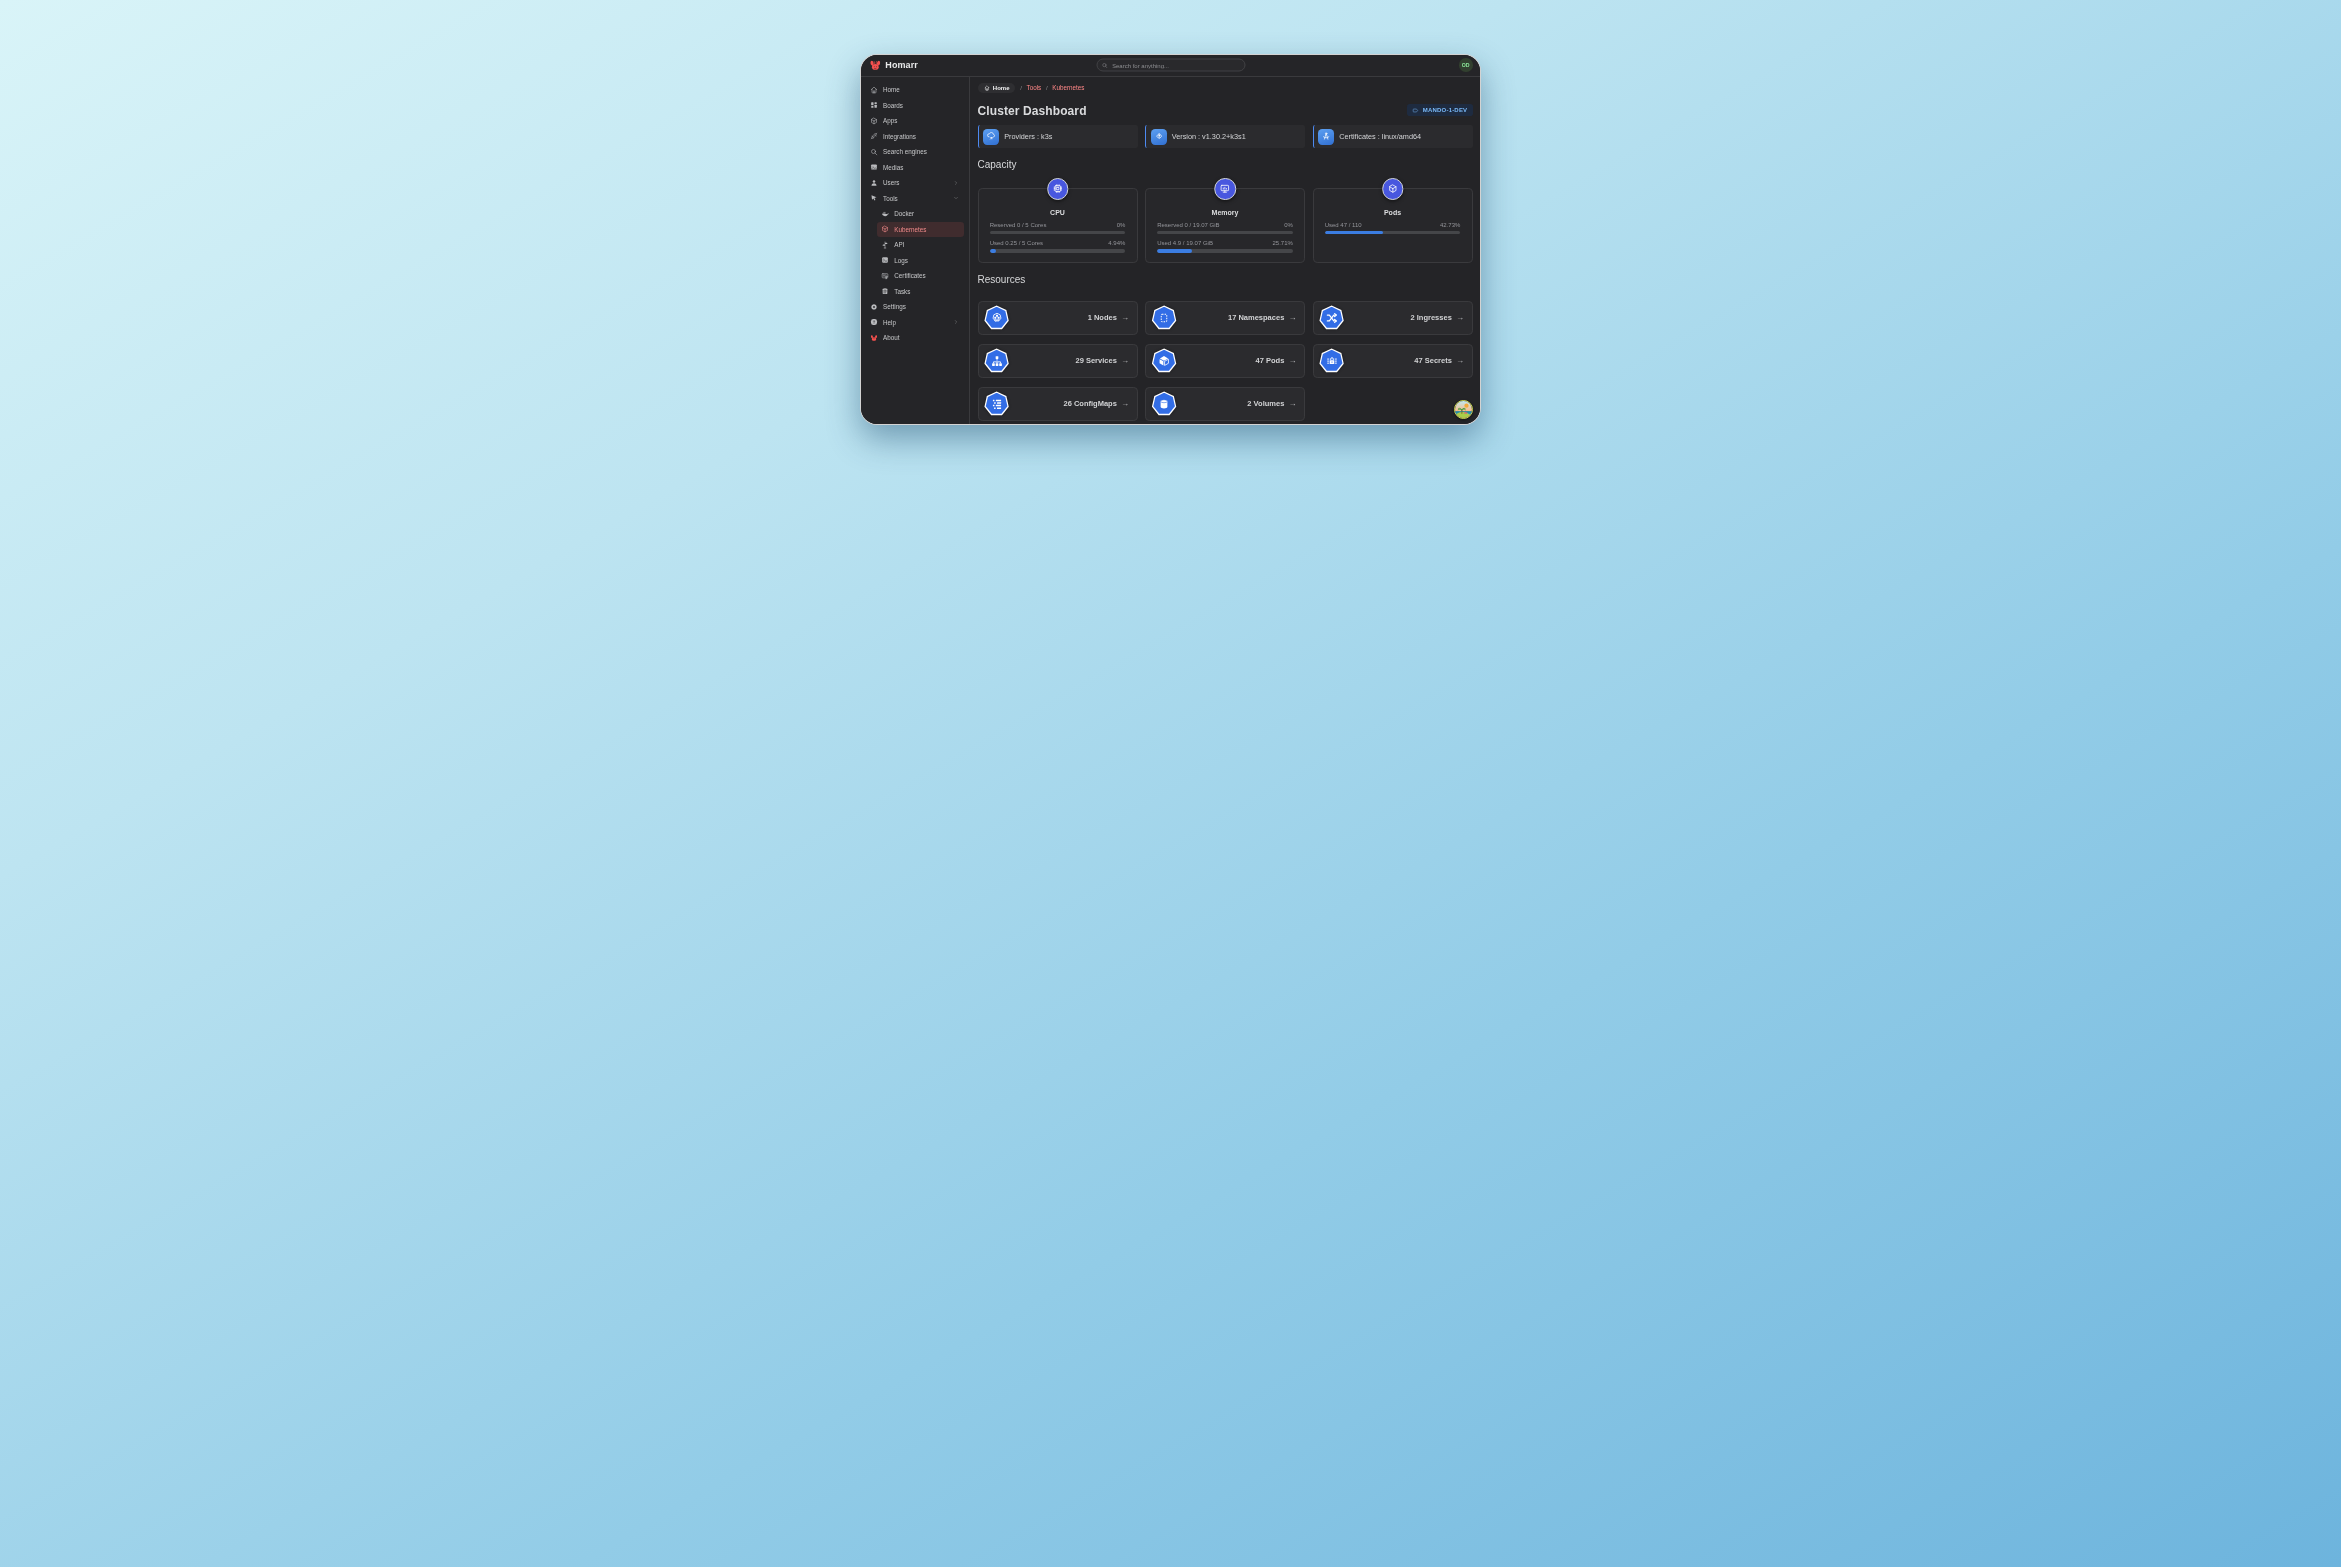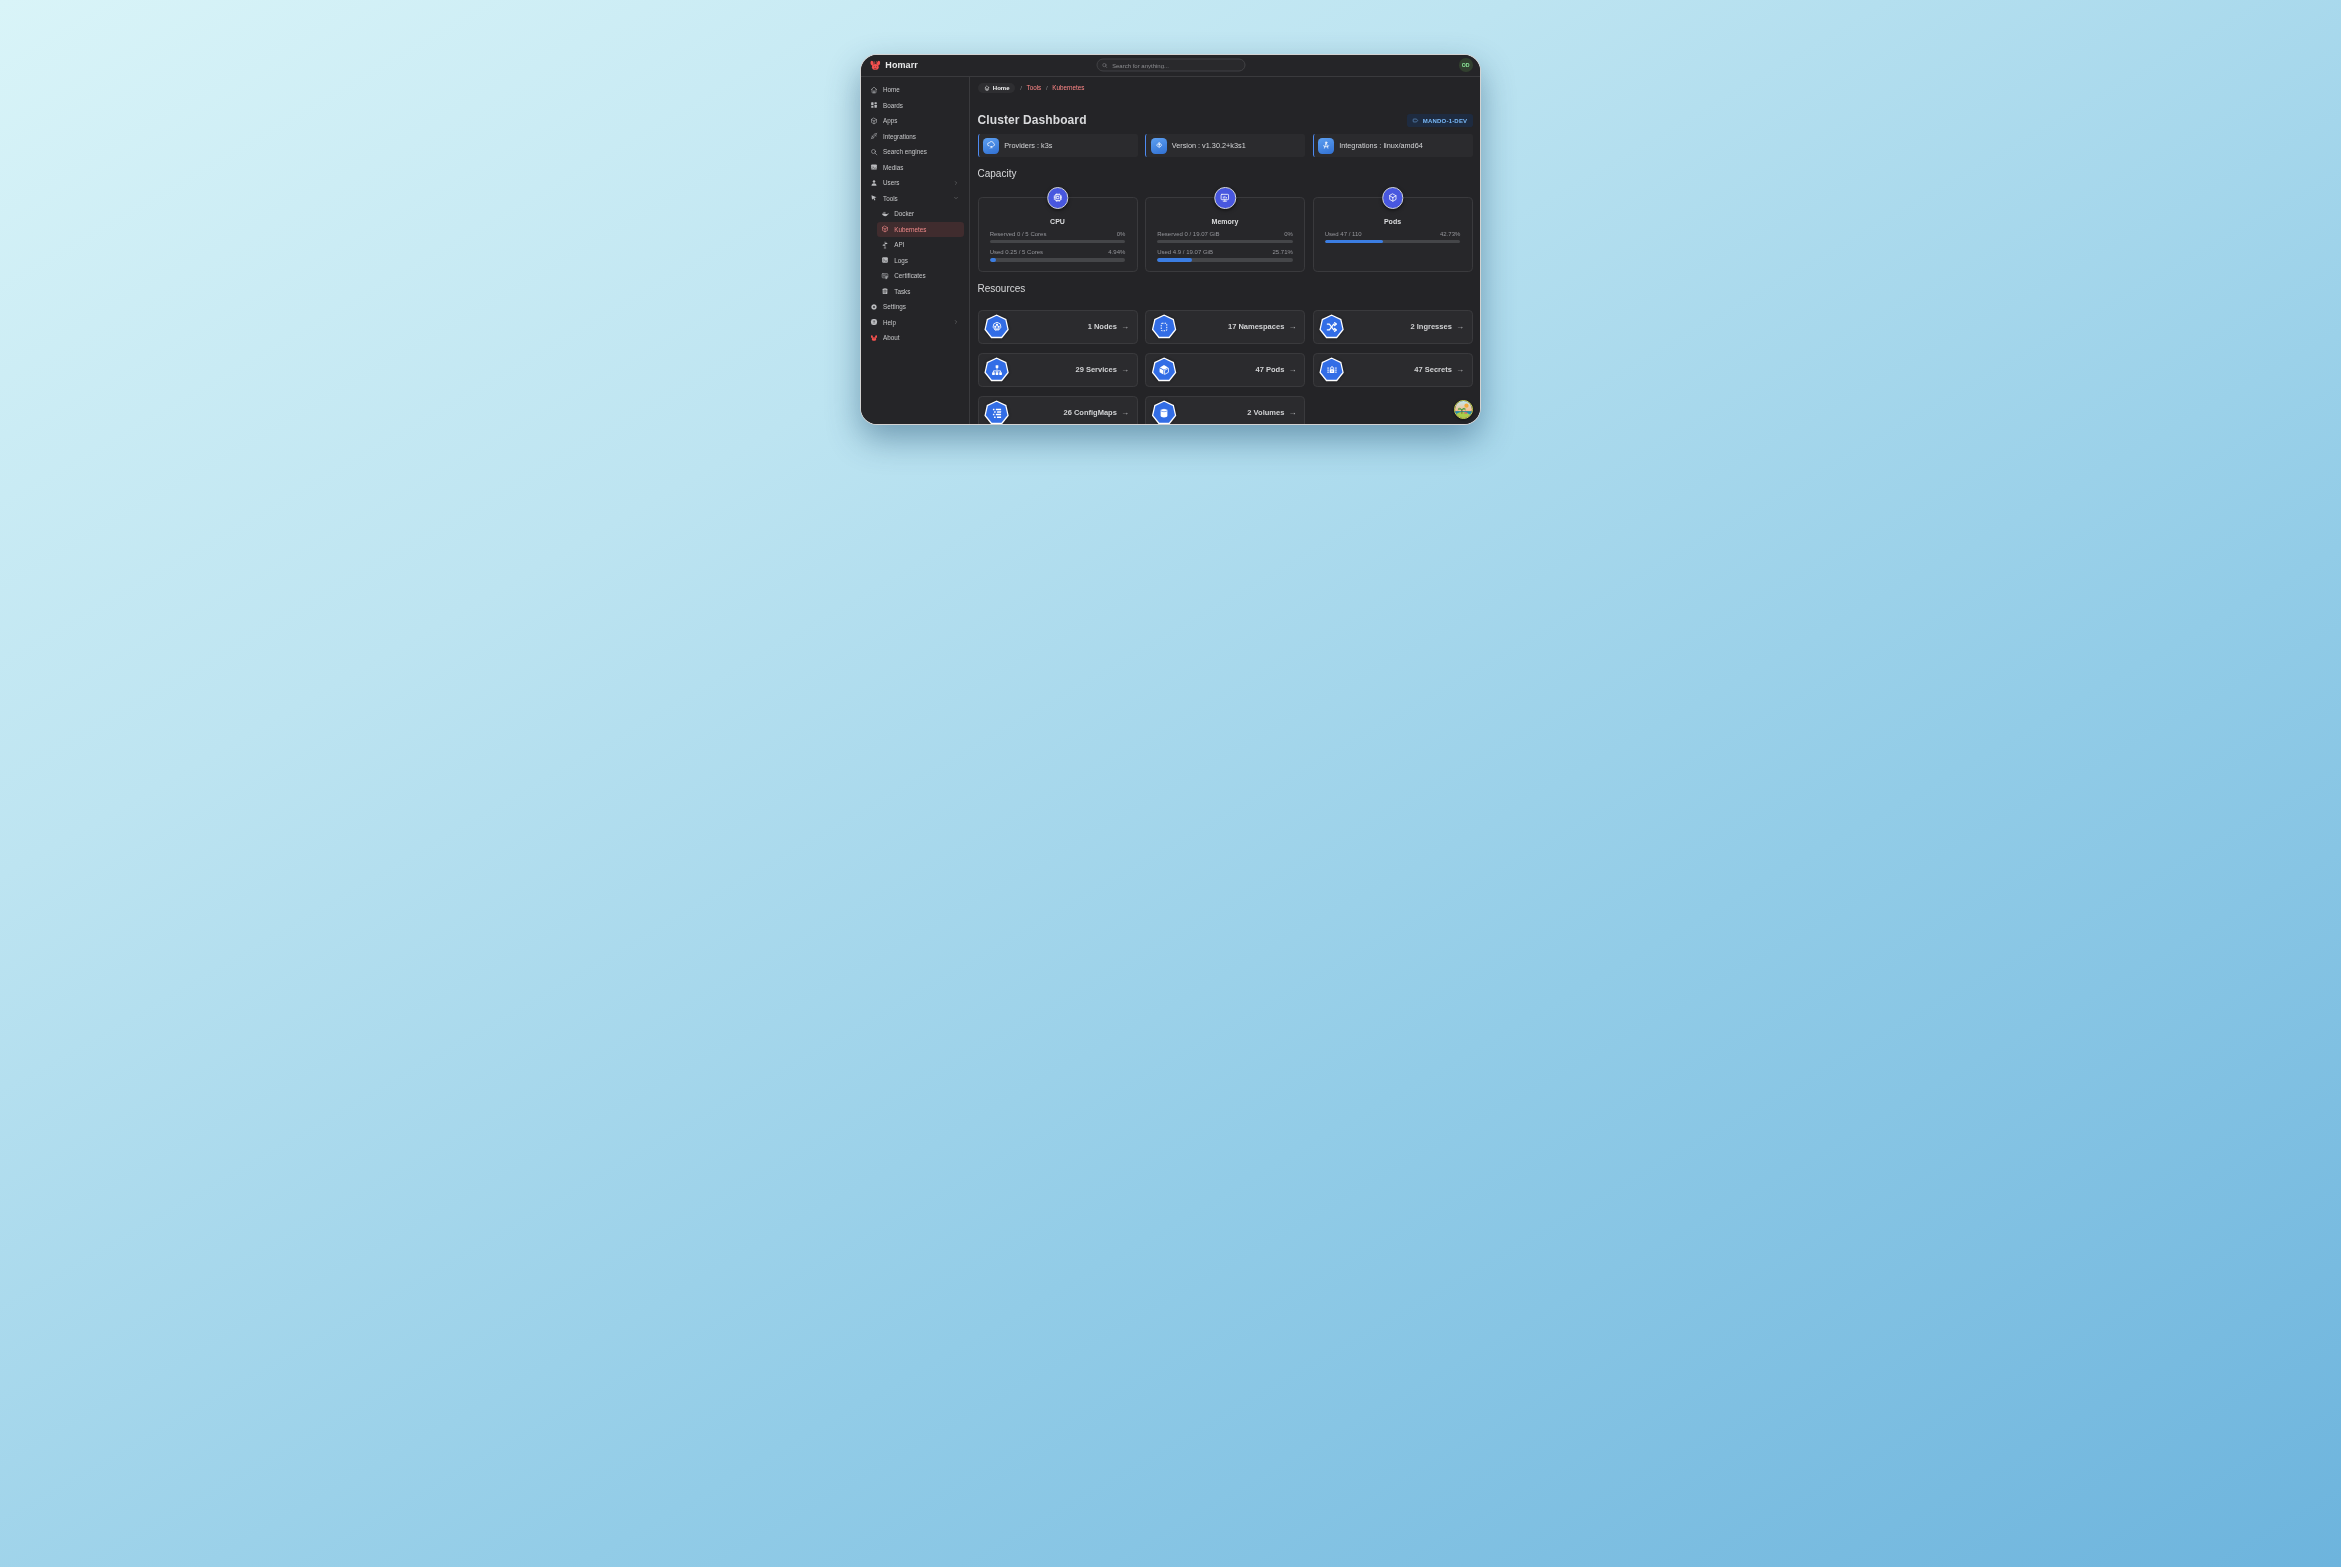--- a/index.html
+++ b/index.html
@@ -50,21 +50,21 @@
   .icn{fill:none;stroke:currentColor;stroke-width:1.7;stroke-linecap:round;stroke-linejoin:round}
   .icf{fill:currentColor;stroke:none}
   
   .main{flex:1;padding:6.6px 7.5px 0;position:relative;background:var(--bg-main);overflow:hidden}
   .crumbs{display:flex;align-items:center;gap:4.7px;font-size:6px}
   .crumb-pill{display:inline-flex;align-items:center;gap:3.3px;background:#2e2e31;border-radius:7px;
     padding:1.9px 6px;color:#f1f1f2;font-weight:700;cursor:pointer}
   .crumb-pill svg{width:6px;height:6px;color:#fff}
   .crumb-sep{color:#88898c}
   .crumb-link{color:var(--salmon);cursor:pointer;font-size:6.3px}
-  .titlerow{display:flex;align-items:flex-end;margin-top:20px}
+  .titlerow{display:flex;align-items:flex-start;margin-top:11px}
   .ptitle{font-size:12px;font-weight:700;color:#dadbdd;letter-spacing:0.1px}
   .badge{margin-left:auto;display:inline-flex;align-items:center;gap:3.3px;background:#1e2b40;
     border-radius:2.8px;padding:2.8px 5.2px;color:#79b9f8;font-size:6px;font-weight:700;letter-spacing:0.2px}
   .badge svg{width:7px;height:7px}
   .grid3{display:grid;grid-template-columns:repeat(3,1fr);gap:7.5px}
   .inforow{margin-top:7.5px}
   .icard{height:22.5px;background:var(--bg-card);border-radius:2.3px;border-left:1.9px solid var(--accent-blue);
     display:flex;align-items:center;gap:5px;padding:0 4.7px}
   .isq{width:16px;height:16px;border-radius:4.2px;background:linear-gradient(160deg,#5da0f2,#3170d2);
     display:flex;align-items:center;justify-content:center;flex:0 0 16px}
@@ -333,21 +333,21 @@
           <span class="ilabel">Version : v1.30.2+k3s1</span>
         </div>
         <div class="icard">
           <span class="isq">
             <svg class="icn" viewBox="0 0 24 24">
                 <circle cx="12" cy="5.8" r="1.7"></circle>
                 <path d="M11.3 7.4L8 19M12.7 7.4L16 19"></path>
                 <path d="M5.6 13.4c3.9 3.5 8.9 3.5 12.8 0"></path>
               </svg>
           </span>
-          <span class="ilabel">Integrations : linux/amd64</span>
+          <span class="ilabel">Certificates : linux/amd64</span>
         </div>
       </div>
 
       <h2 class="shead">Capacity</h2>
 
       <div class="grid3 capgrid">
 
         <div class="cap-card">
           <span class="cap-ico">
             <svg class="icn" viewBox="0 0 24 24" stroke-width="1.5">

